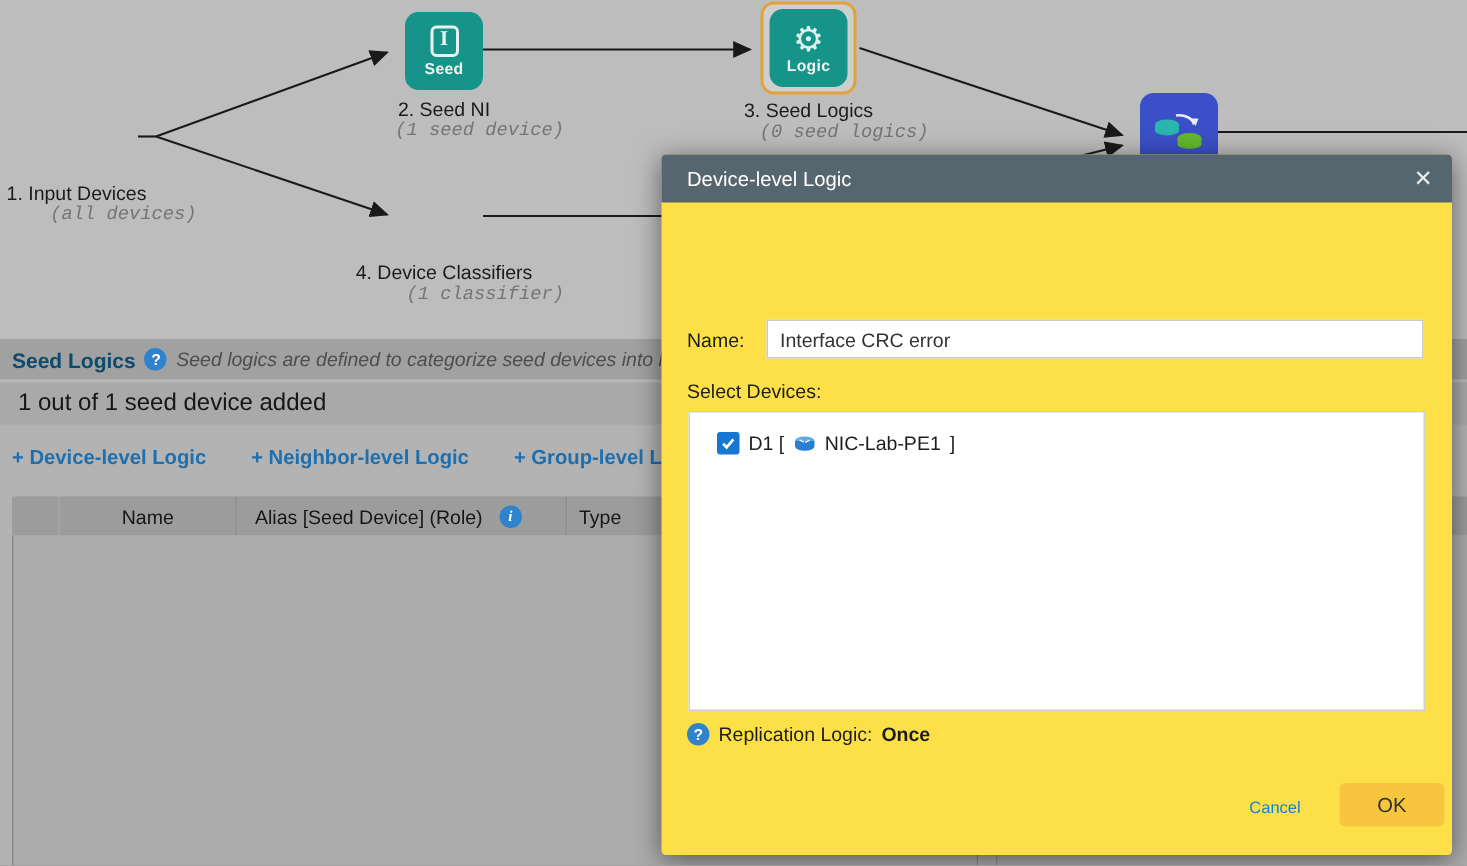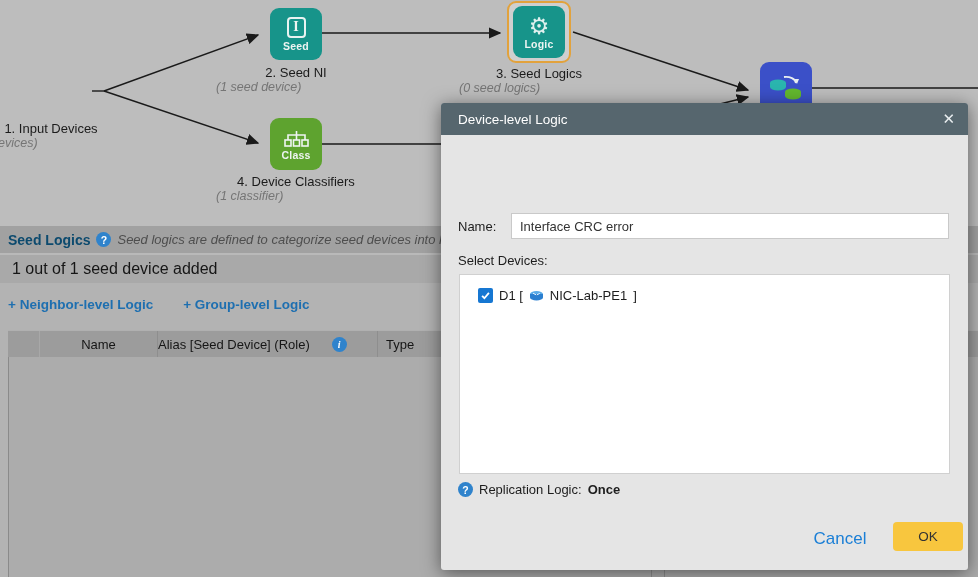--- a/index.html
+++ b/index.html
@@ -12,21 +12,21 @@
   .node { position:absolute; display:flex; flex-direction:column; align-items:center; justify-content:center; color:#eef4f2; }
   .node .badge { font-size:10.5px; font-weight:bold; letter-spacing:.2px; }
   .node-input { left:10px; top:66px; width:82px; height:52px; border-radius:26px; background:#1565c4; }
   .node-square { width:52px; height:52px; border-radius:9px; }
   .node-seed  { left:270px; top:8px;  background:#17948a; }
   .node-class { left:270px; top:118px; background:#5ea32f; }
   .node-match { left:760px; top:62px; width:52px; height:52px; border-radius:9px; background:#3b50c8; }
   .sel-frame { position:absolute; left:507px; top:1px; width:64px; height:62px; border:2px solid #e2a23c; border-radius:9px; background:#cfcfcf; }
   .sel-frame .node { left:4px; top:3px; }
   .node-label { position:absolute; width:160px; text-align:center; font-size:13px; color:#1b1b1b; }
-  .node-sublabel { position:absolute; width:160px; text-align:left; font-size:12.5px; font-style:italic; color:#757575; }
+  .node-sublabel { position:absolute; width:160px; text-align:right; font-size:12.5px; font-style:italic; color:#757575;font-family:Liberation Mono, monospace; }
   .seed-i { width:19px; height:21px; border:2px solid #e8f3f1; border-radius:4px; font-family:"Liberation Serif", serif;
             font-size:14px; font-weight:bold; display:flex; align-items:center; justify-content:center; margin-bottom:2px; }
   .gear-glyph { font-size:23px; line-height:24px; color:#dff0ee; }
 
   
   .band-title { position:absolute; left:0; top:226px; width:978px; height:27px; background:#a1a1a1; display:flex; align-items:center; }
   .band-title .hd { font-size:14px; font-weight:bold; color:#0c4a6e; margin-left:8px; }
   .help-dot { display:inline-flex; width:15px; height:15px; border-radius:50%; background:#2f83cc; color:#fff;
               font-size:10.5px; font-weight:bold; align-items:center; justify-content:center; margin:0 6px; flex:0 0 auto; }
   .band-title .desc { font-size:13px; font-style:italic; color:#4e4e4e; white-space:nowrap; overflow:hidden; }
@@ -34,46 +34,46 @@
   .band-count { position:absolute; left:0; top:255px; width:978px; height:28px; background:#a9a9a9; display:flex; align-items:center; }
   .band-count span { font-size:16px; color:#161616; margin-left:12px; }
   .links-row { position:absolute; left:8px; top:297px; height:20px; display:flex; gap:30px; }
   .links-row a { font-size:13.5px; color:#1e6fb0; text-decoration:none; font-weight:600; }
 
   
   .tbl-head { position:absolute; left:8px; top:330px; width:970px; height:27px; background:#9c9c9c; display:flex; align-items:center;
               border-top:1px solid #b0b0b0; font-size:13px; color:#161616; }
   .tbl-head .c0 { width:32px; height:100%; border-right:1px solid #a8a8a8; }
   .tbl-head .c1 { width:117px; height:100%; display:flex; align-items:center; justify-content:center; }
-  .tbl-head .c2 { width:220px; height:100%; display:flex; align-items:center; border-left:1px solid #8e8e8e; padding-left:0; gap:22px; }
+  .tbl-head .c2 { width:220px; height:100%; display:flex; align-items:center; border-left:1px solid #8e8e8e; padding-left:12px; gap:11px; }
   .tbl-head .c3 { flex:1; height:100%; display:flex; align-items:center; border-left:1px solid #8e8e8e; padding-left:8px; }
   .info-dot { display:inline-flex; width:15px; height:15px; border-radius:50%; background:#2f83cc; color:#fff;
               font-size:10px; font-weight:bold; font-style:italic; align-items:center; justify-content:center; font-family:"Liberation Serif",serif; }
   .tbl-body { position:absolute; left:8px; top:357px; width:970px; height:220px; background:#acacac; border-left:1px solid #8a8a8a; }
   .tbl-body .vline { position:absolute; top:0; bottom:0; width:1px; background:#8f8f8f; }
 
   
-  .modal { position:absolute; left:441px; top:103px; width:527px; height:467px; background:#e5e5e5; border-radius:3px;
+  .modal { position:absolute; left:441px; top:103px; width:527px; height:467px; background:#fde047; border-radius:3px;
            box-shadow:0 3px 18px rgba(0,0,0,.5); z-index:10; }
   .modal-header { position:absolute; left:0; top:0; width:100%; height:32px; background:#56666e; border-radius:3px 3px 0 0;
                   display:flex; align-items:center; }
   .modal-title { color:#fff; font-size:13.5px; margin-left:17px; }
   .modal-close { margin-left:auto; margin-right:13px; color:#e9eef0; font-size:15px; cursor:pointer; }
   .modal-desc { position:absolute; left:17px; top:49px; width:482px; font-size:13px; font-style:italic; color:#1d1d1d; line-height:26px; }
   .modal-desc .help-dot { margin:0 0 0 2px; vertical-align:-3px; }
   .fld-label { position:absolute; font-size:13px; color:#1d1d1d; }
   .name-input { position:absolute; left:70px; top:110px; width:438px; height:26px; border:1px solid #c9c9c9; font-size:13px;
                 color:#333; padding:0 8px; font-family:"Liberation Sans",sans-serif; outline:none; }
   .dev-box { position:absolute; left:18px; top:171px; width:491px; height:200px; border:1px solid #d0d0d0; background:#fff; }
   .dev-item { position:absolute; left:18px; top:13px; display:flex; align-items:center; gap:6px; font-size:13px; color:#1d1d1d; }
   .cbx { width:15px; height:15px; border-radius:2px; background:#1677d2; display:flex; align-items:center; justify-content:center; cursor:pointer; }
   .rep-row { position:absolute; left:17px; top:379px; display:flex; align-items:center; gap:6px; font-size:13px; color:#1d1d1d; }
   .rep-row b { font-weight:bold; }
-  .btn-cancel { position:absolute; left:369px; top:423px; width:60px; height:26px; display:flex; align-items:center; justify-content:center;
-                color:#1b7fd6; font-size:17px; cursor:pointer; }
+  .btn-cancel { position:absolute; left:379px; top:423px; width:60px; height:26px; display:flex; align-items:center; justify-content:center;
+                color:#1b7fd6; font-size:11px; cursor:pointer; }
   .btn-ok { position:absolute; left:452px; top:419px; width:70px; height:29px; background:#f8c63e; border:none; border-radius:4px;
             font-size:13.5px; color:#333; cursor:pointer; font-family:"Liberation Sans",sans-serif; }
 </style>
 </head>
 <body>
 
 <div class="screen">
 
   <div class="diagram">
     <svg class="wires" width="978" height="226">
@@ -105,31 +105,20 @@
 
     <div class="sel-frame">
       <div class="node node-square" style="position:absolute; background:#17948a;">
         <span class="gear-glyph">⚙</span>
         <span class="badge">Logic</span>
       </div>
     </div>
     <div class="node-label" style="left:459px; top:66px;">3. Seed Logics</div>
     <div class="node-sublabel" style="left:459px; top:81px;">(0 seed logics)</div>
 
-    <div class="node node-square node-class">
-      <svg width="27" height="22" viewBox="0 0 27 22">
-        <g stroke="#eef4f2" stroke-width="1.6" fill="none">
-          <rect x="2" y="13" width="6" height="6"></rect>
-          <rect x="10.5" y="13" width="6" height="6"></rect>
-          <rect x="19" y="13" width="6" height="6"></rect>
-          <path d="M5,13 L5,8 L22,8 L22,13 M13.5,13 L13.5,4"></path>
-        </g>
-      </svg>
-      <span class="badge">Class</span>
-    </div>
     <div class="node-label" style="left:216px; top:174px;">4. Device Classifiers</div>
     <div class="node-sublabel" style="left:216px; top:189px;">(1 classifier)</div>
 
     <div class="node node-match">
       <svg width="36" height="30" viewBox="0 0 36 30">
         <ellipse cx="10" cy="10" rx="8" ry="3.4" fill="#2ab5ae"></ellipse>
         <path d="M2,10 L2,14 A8,3.4 0 0,0 18,14 L18,10" fill="#2ab5ae"></path>
         <ellipse cx="25" cy="19" rx="8" ry="3.4" fill="#63b82e"></ellipse>
         <path d="M17,19 L17,23 A8,3.4 0 0,0 33,23 L33,19" fill="#63b82e"></path>
         <path d="M16,4 A10,7 0 0,1 28,10" stroke="#e8eef0" stroke-width="1.8" fill="none"></path>
@@ -142,20 +131,21 @@
     <span class="hd">Seed Logics</span>
     <span class="help-dot">?</span>
     <span class="desc">Seed logics are defined to categorize seed devices into logic group</span>
   </div>
   <div class="band-sep"></div>
   <div class="band-count">
     <span>1 out of 1 seed device added</span>
   </div>
 
   <div class="links-row">
+    <a href="#">+ Device-level Logic</a>
     <a href="#">+ Neighbor-level Logic</a>
     <a href="#">+ Group-level Logic</a>
   </div>
 
   <div class="tbl-head">
     <div class="c0"></div>
     <div class="c1">
         <span>Name</span>
       </div>
     <div class="c2">

